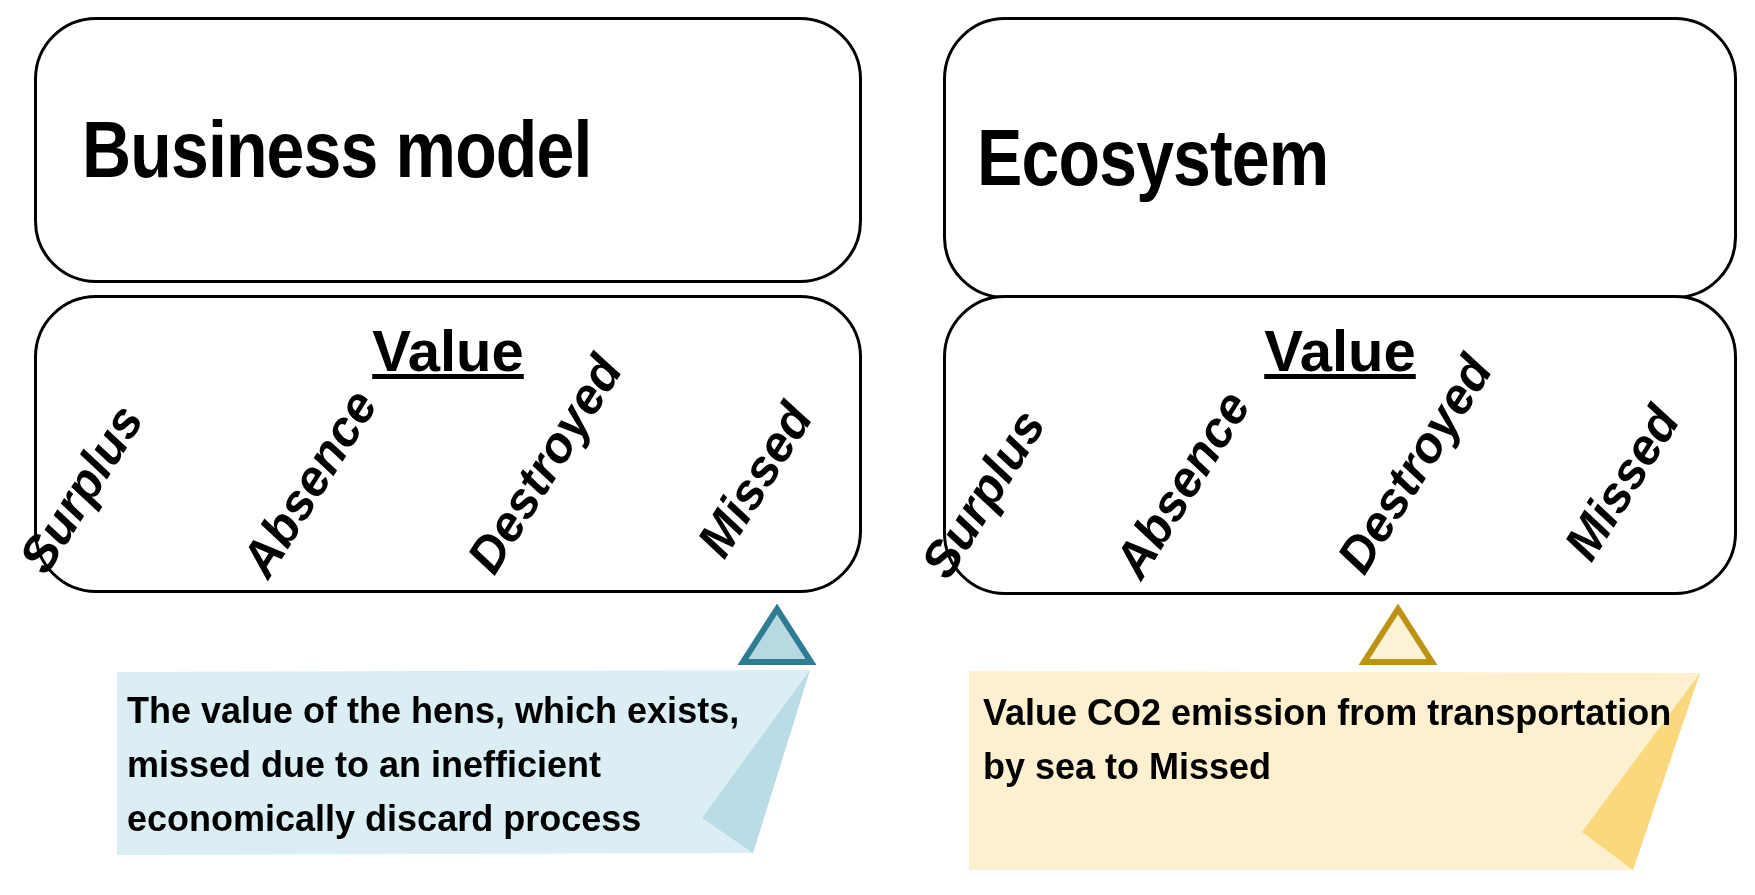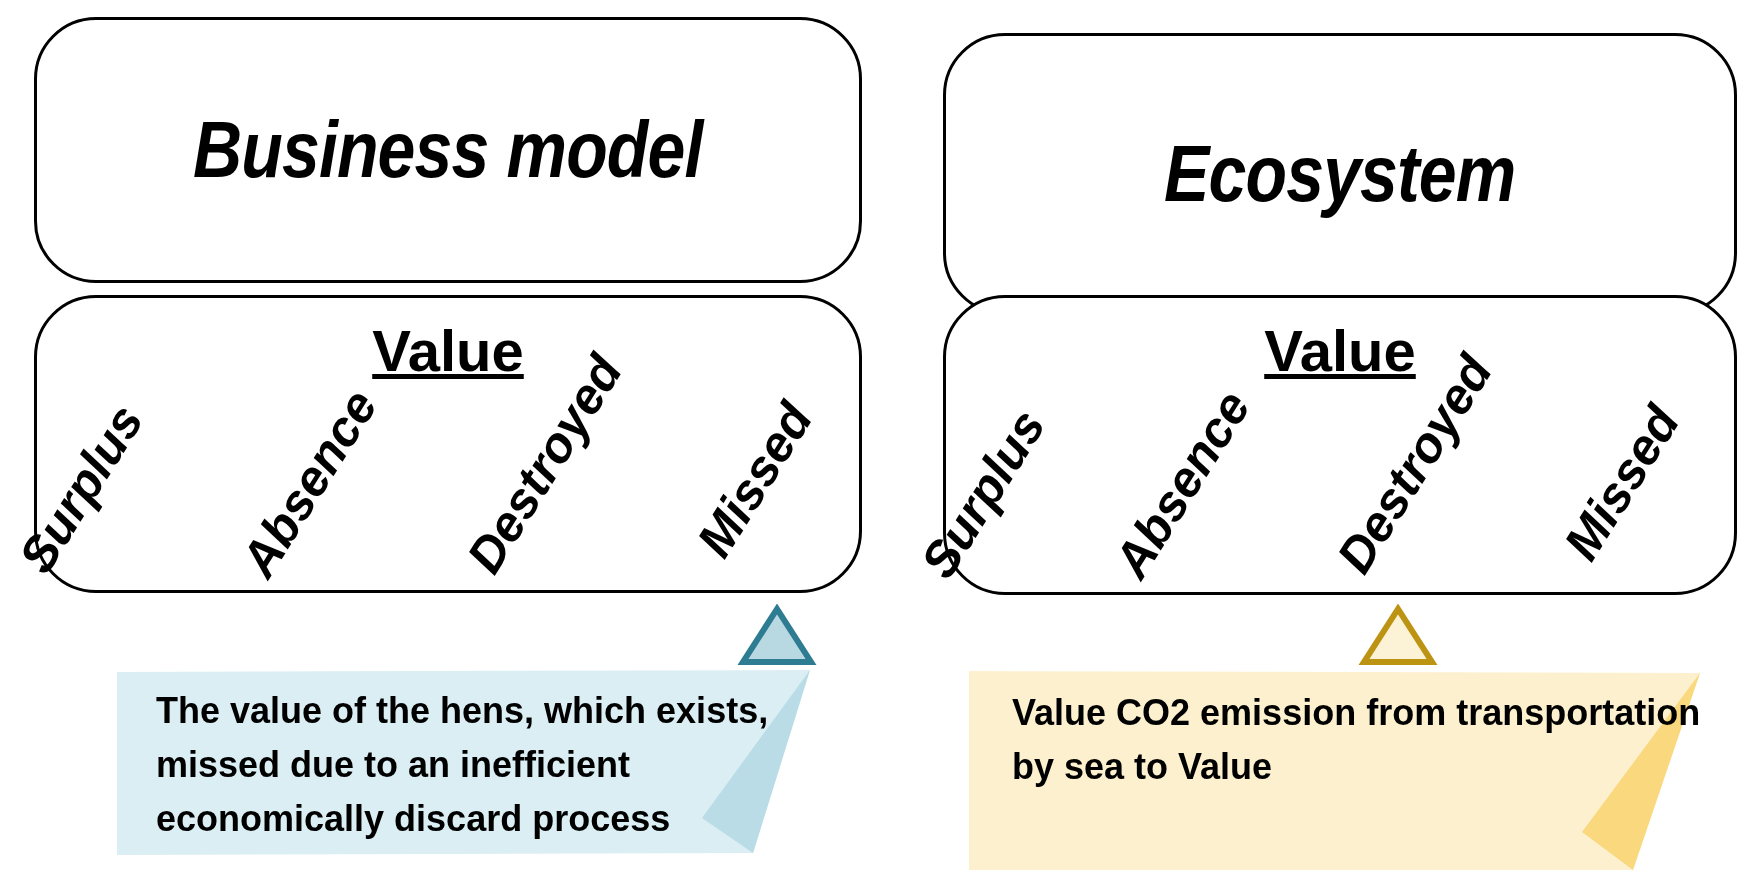--- a/index.html
+++ b/index.html
@@ -5,27 +5,27 @@
   html,body{margin:0;padding:0;background:#ffffff;}
   .canvas{
     position:relative;width:1755px;height:895px;background:#ffffff;overflow:hidden;
     font-family:"Liberation Sans",sans-serif;color:#000;
   }
   
   .box{
     position:absolute;box-sizing:border-box;background:#fff;
     border:3.5px solid #000;border-radius:62px;
   }
-  .title-box{display:flex;align-items:center;justify-content:center;font-style:italic;}
+  .title-box{display:flex;align-items:center;justify-content:flex-start;}
   .title-text{
     font-size:80px;font-weight:bold;letter-spacing:-1px;white-space:nowrap;
     transform:scaleX(0.85);
   }
   #p0-title{left:34px;top:17px;width:828px;height:266px;}
-  #p1-title{left:943px;top:33px;width:794px;height:282px;}
+  #p1-title{left:943px;top:17px;width:794px;height:282px;}
   #p0-value{left:34px;top:295px;width:828px;height:298px;}
   #p1-value{left:943px;top:295px;width:794px;height:300px;}
   .value-heading{
     position:absolute;top:19px;left:0;right:0;text-align:center;
     font-size:58px;font-weight:bold;text-decoration:underline;
   }
   
   .cat{
     position:absolute;font-size:50px;line-height:50px;height:50px;
     font-weight:bold;font-style:italic;white-space:nowrap;
@@ -43,21 +43,20 @@
   .pointer{position:absolute;width:80px;height:62px;}
   #p0-pointer{left:737px;top:604px;}
   #p1-pointer{left:1358px;top:604px;}
   
   .note-svg{position:absolute;}
   #p0-note-svg{left:110px;top:665px;width:710px;height:200px;}
   #p1-note-svg{left:962px;top:664px;width:745px;height:212px;}
   .note-text{
     position:absolute;font-size:36px;line-height:54px;font-weight:bold;color:#000;
     white-space:nowrap;
-    margin-left:29px;
   }
   #p0-note-text{left:127px;top:684px;width:620px;}
   #p1-note-text{left:983px;top:686px;width:680px;}
 </style>
 </head>
 <body>
 
 <div class="canvas">
 
   <div class="box title-box" id="p0-title">
@@ -103,16 +102,16 @@
     <polygon points="40,5 6,58 74,58" stroke-width="6" fill="#FCF3D6" stroke="#BD9313"></polygon>
   </svg>
 
   <svg class="note-svg" id="p1-note-svg" viewBox="0 0 745 212" aria-hidden="true">
     <polygon points="7,7 738,9 671,206 7,206" fill="#FCF0CE"></polygon>
     <polygon points="738,9 620,168 671,206" fill="#FAD87E"></polygon>
   </svg>
 
   <div class="note-text" id="p1-note-text">
     <div>Value CO2 emission from transportation</div>
-    <div>by sea to Value</div>
+    <div>by sea to Missed</div>
   </div>
 
 </div>
 
 </body></html>

